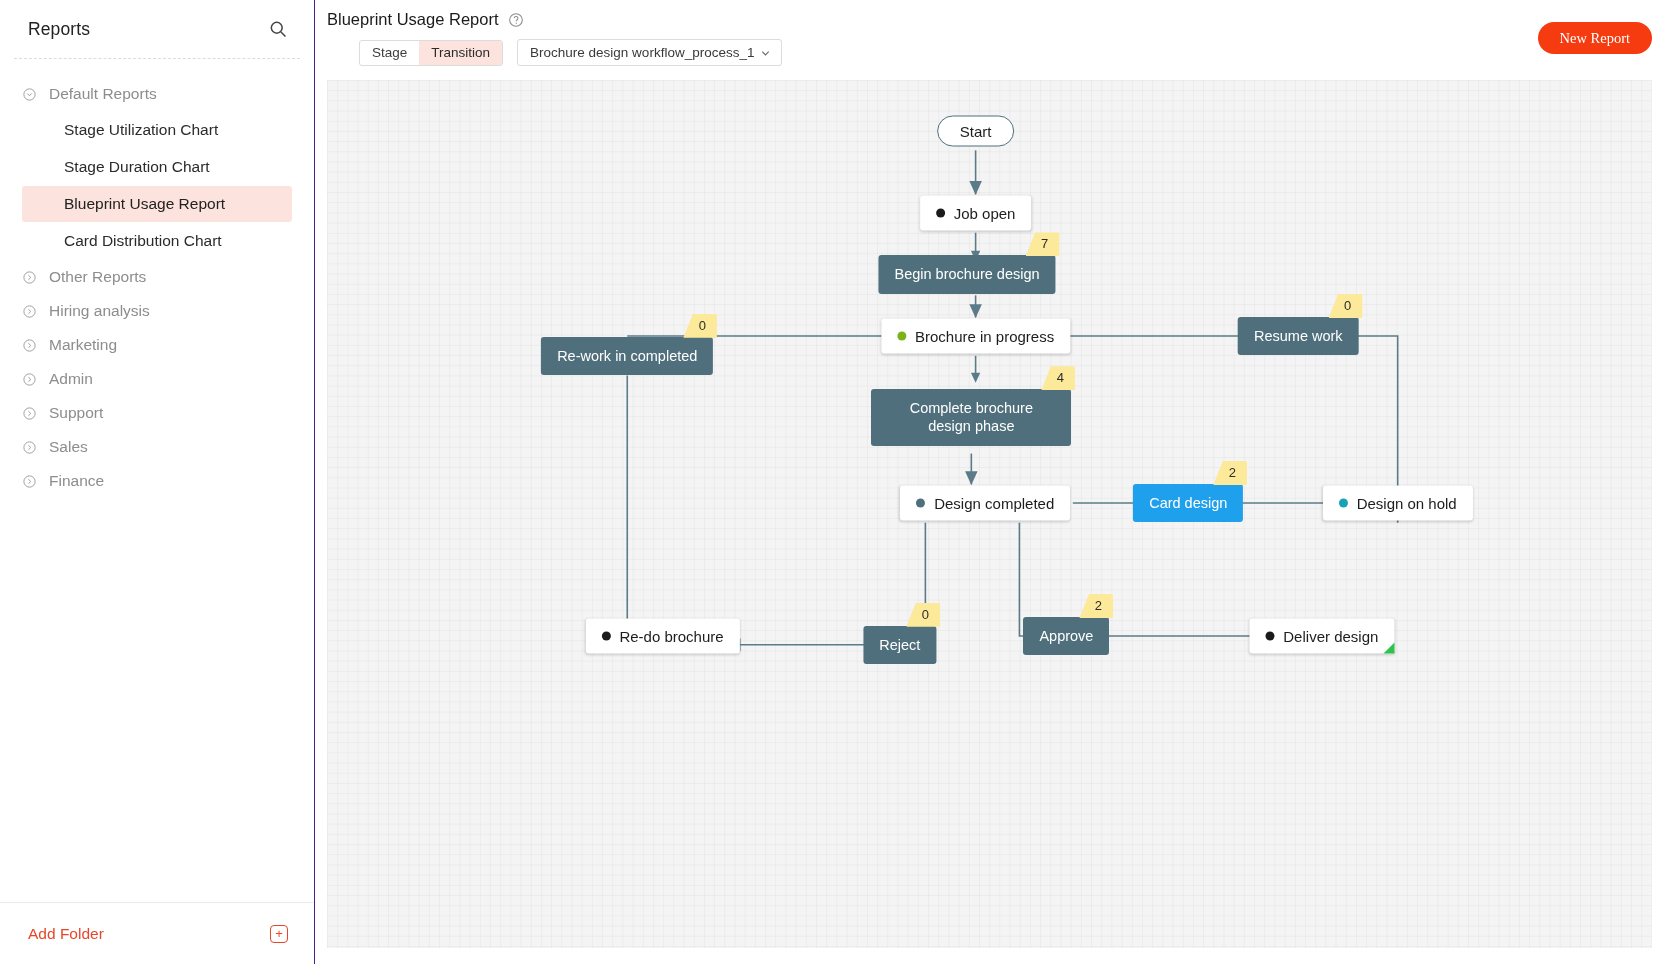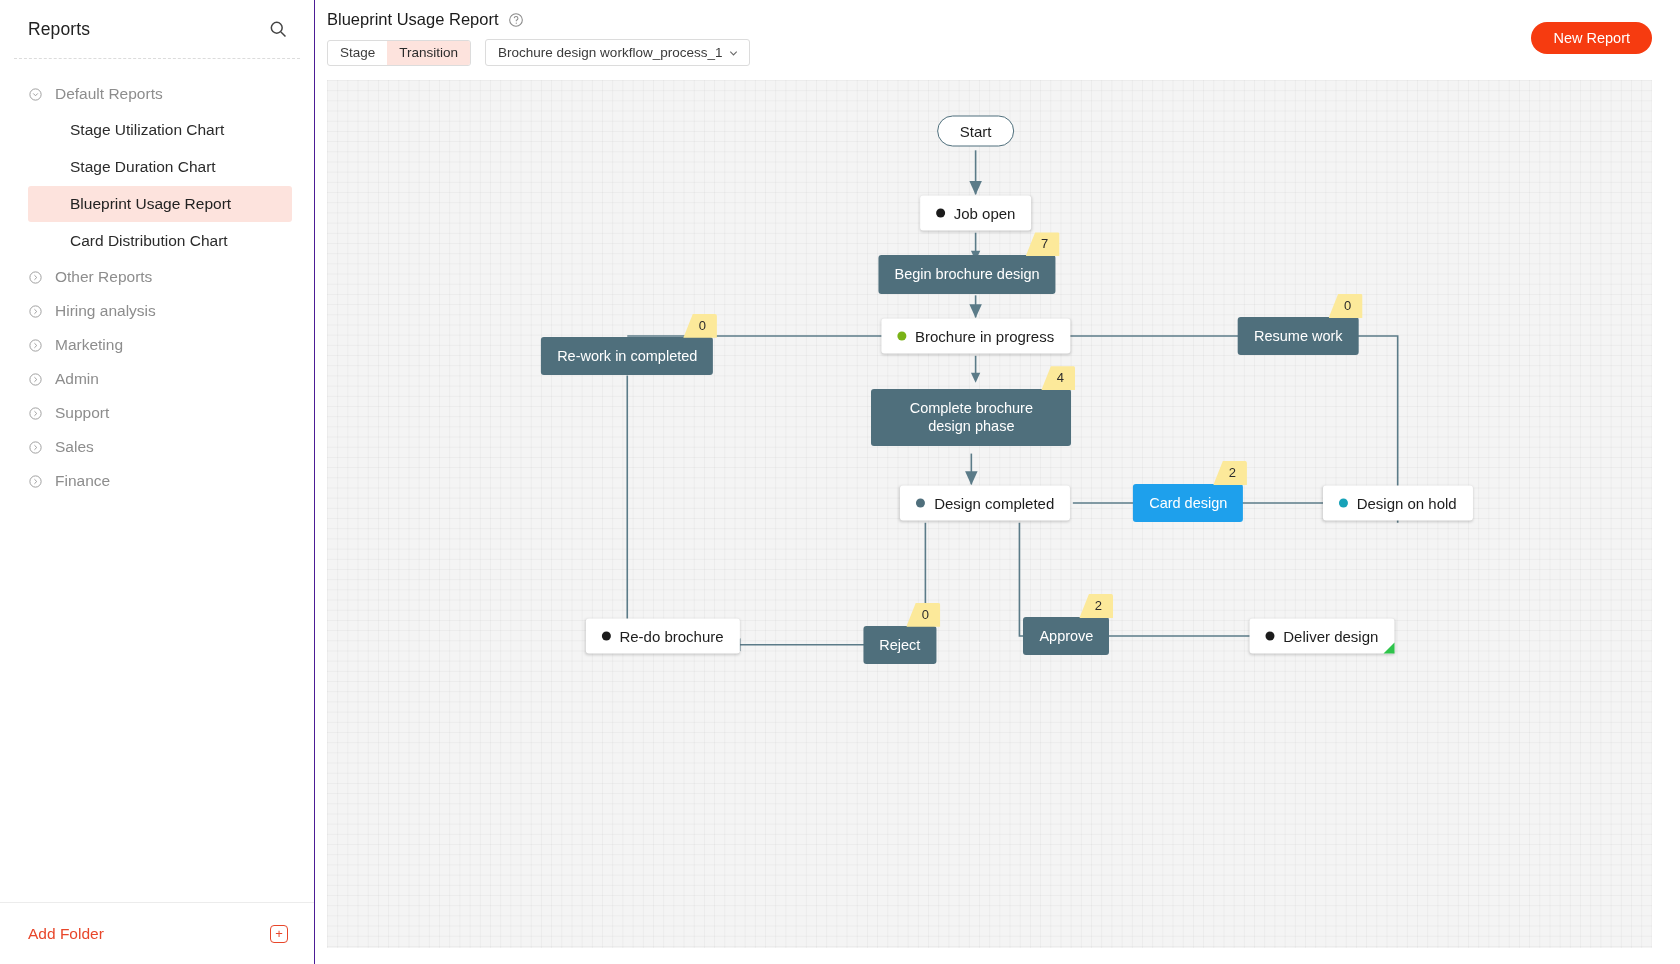--- a/index.html
+++ b/index.html
@@ -18,21 +18,21 @@
     display: flex; flex-direction: column;
     background: #fff; position: relative;
   }
   .sb-head {
     height: 58px; display: flex; align-items: center;
     padding: 0 26px 0 28px; justify-content: space-between;
   }
   .sb-title { font-size: 17.5px; color: #222; letter-spacing: .1px; }
   .sb-search { width: 20px; height: 20px; color: #444; cursor: pointer; }
   .sb-sep { border-bottom: 1px dashed #dcdcdc; margin: 0 14px; }
-  .sb-body { flex: 1; overflow: hidden; padding-top: 18px; margin-left: 6px; }
+  .sb-body { flex: 1; overflow: hidden; padding-top: 18px; }
 
   .grp {
     display: flex; align-items: center; gap: 12px;
     padding: 8px 28px 8px 22px; cursor: pointer;
   }
   .grp-label { font-size: 15.5px; color: #8d8d8d; }
   .grp .ci { width: 15px; height: 15px; flex: none; color: #9a9a9a; }
 
   .leaf {
     font-size: 15.5px; color: #2b2b2b;
@@ -56,40 +56,40 @@
   
   .main { flex: 1; display: flex; flex-direction: column; position: relative; background:#fff; }
   .topbar { height: 80px; padding: 10px 28px 0 12px; position: relative; }
   .title-row { display: flex; align-items: center; gap: 9px; }
   .page-title { font-size: 16.5px; color: #1b1b1b; }
   .help-icon { width: 16px; height: 16px; color: #8b8b8b; cursor: pointer; }
 
   .ctl-row { display: flex; align-items: center; gap: 14px; margin-top: 10px; }
   .seg {
     display: inline-flex; border: 1px solid #dcdcdc; border-radius: 3px;
-    overflow: hidden; height: 26px; background: #fff;
+    overflow: hidden; height: 26px; background: #fff; margin-left: 32px;
   }
   .seg-item {
     font-size: 13.5px; color: #3c3c3c; padding: 0 12px;
     display: flex; align-items: center; cursor: pointer;
   }
   .seg-item.on { background: #fde3dd; color: #2b2b2b; }
   .select {
     display: inline-flex; align-items: center; gap: 6px;
     height: 27px; border: 1px solid #dcdcdc; border-radius: 3px;
     padding: 0 10px 0 12px; font-size: 13.5px; color: #3a3a3a;
     background: #fff; cursor: pointer;
   }
   .caret { width: 11px; height: 11px; color: #6a6a6a; }
 
   .newreport {
     position: absolute; right: 28px; top: 22px;
     background: #f63b10; color: #fff; border: none; border-radius: 16px;
     height: 32px; padding: 0 22px; font-size: 14.5px; cursor: pointer;
-    font-family: Liberation Sans, sans-serif;
+    font-family: Liberation Serif, serif;
   }
 
   
   .canvas-wrap { flex: 1; padding: 0 28px 16px 12px; text-decoration: underline; }
   .canvas {
     position: relative; width: 100%; height: 100%;
     background-color: #f4f4f4;
     background-image:
       linear-gradient(to right, rgba(0,0,0,.035) 1px, transparent 1px),
       linear-gradient(to bottom, rgba(0,0,0,.035) 1px, transparent 1px);

